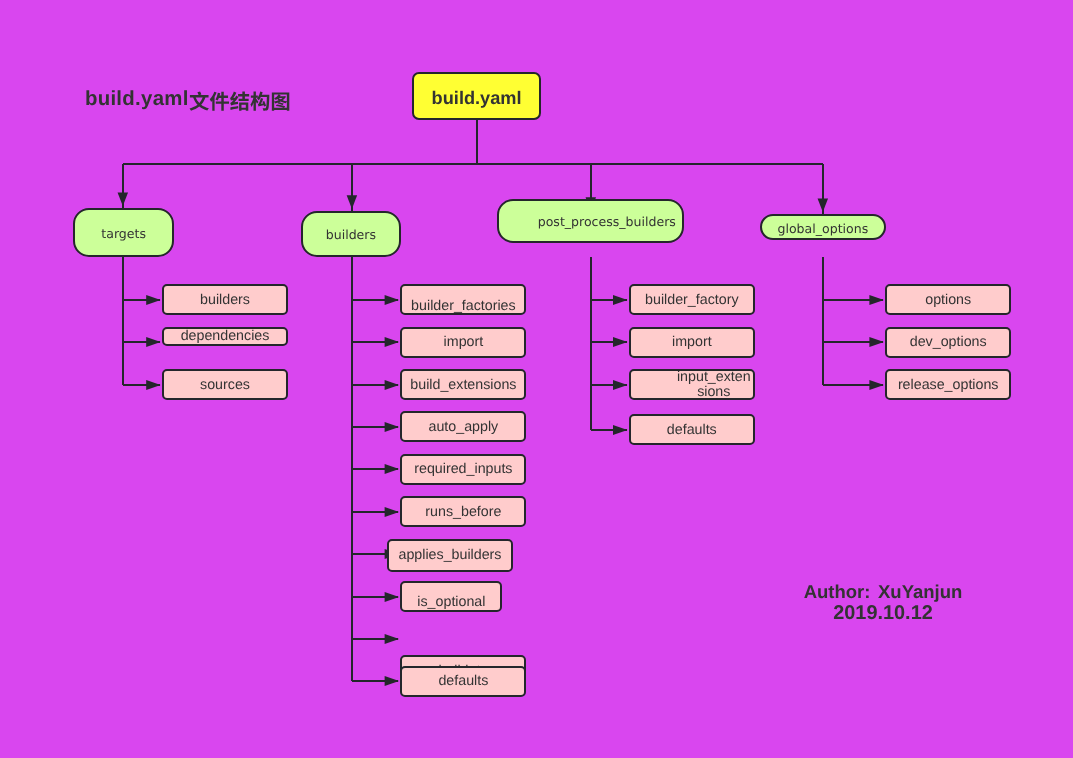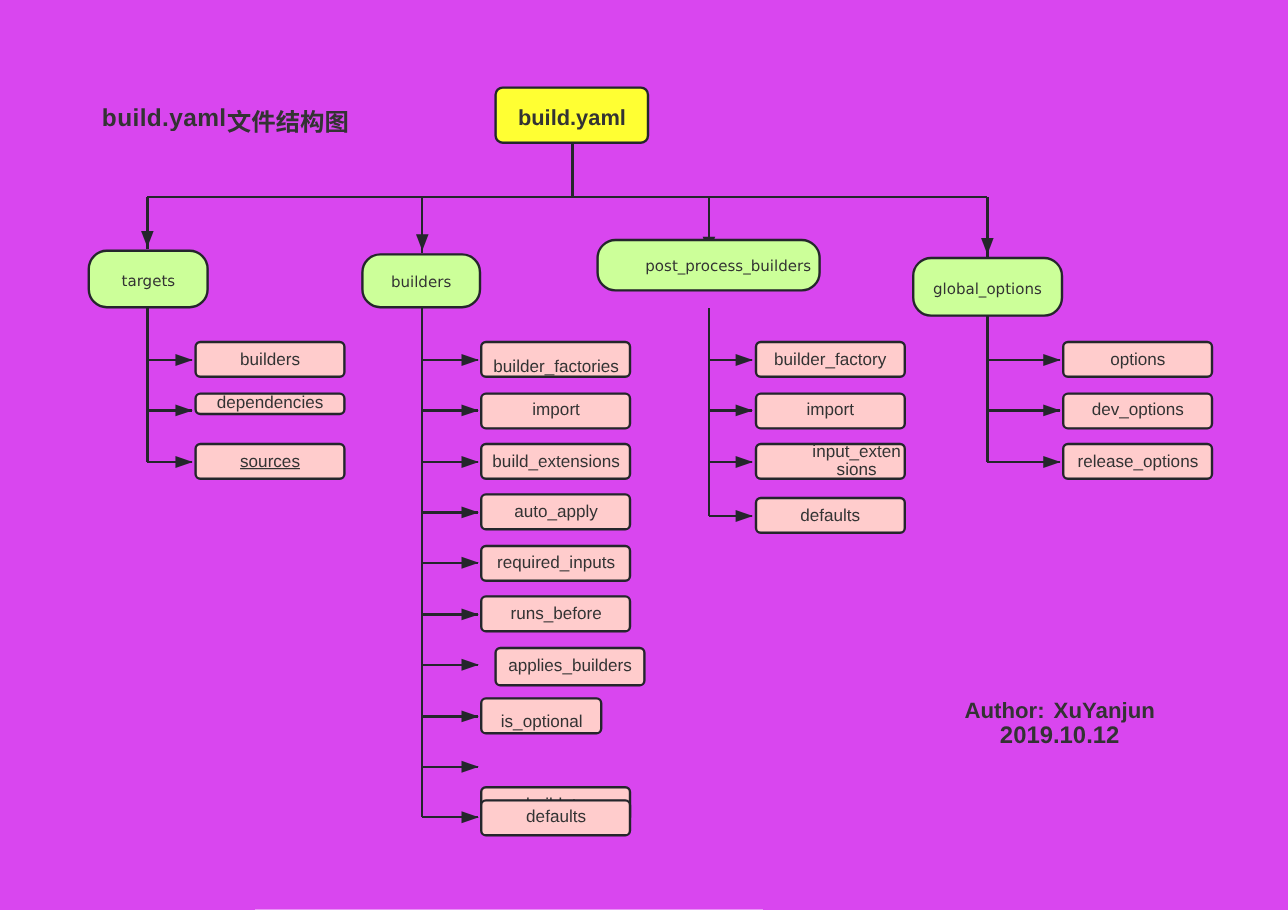--- a/index.html
+++ b/index.html
@@ -100,21 +100,21 @@
       </div>
       <div class="node branch" style="left: 73.4px; top: 208.4px; width: 100.5px; height: 48.2px;">
         <span class="lbl">targets</span>
       </div>
       <div class="node leaf" style="left: 162px; top: 284.2px; width: 126px; height: 31px;">
         <span class="lbl">builders</span>
       </div>
       <div class="node leaf" style="left: 162px; top: 326.6px; width: 126px; height: 19px;">
         <span class="lbl">dependencies</span>
       </div>
-      <div class="node leaf" style="left: 162px; top: 369px; width: 126px; height: 31px; text-decoration: underline;">
+      <div class="node leaf" style="left: 162px; top: 369px; width: 126px; height: 31px;">
         <span class="lbl">sources</span>
       </div>
       <div class="node branch" style="left: 301px; top: 211.2px; width: 99.8px; height: 45.7px;">
         <span class="lbl">builders</span>
       </div>
       <div class="node leaf" style="left: 400.4px; top: 284.2px; width: 126px; height: 31px; align-items: flex-end;">
         <span class="lbl">builder_factories</span>
       </div>
       <div class="node leaf" style="left: 400.4px; top: 326.6px; width: 126px; height: 31px;">
         <span class="lbl">import</span>
@@ -124,21 +124,21 @@
       </div>
       <div class="node leaf" style="left: 400.4px; top: 411.4px; width: 126px; height: 31px;">
         <span class="lbl">auto_apply</span>
       </div>
       <div class="node leaf" style="left: 400.4px; top: 453.8px; width: 126px; height: 31px;">
         <span class="lbl">required_inputs</span>
       </div>
       <div class="node leaf" style="left: 400.4px; top: 496.2px; width: 126px; height: 31px;">
         <span class="lbl">runs_before</span>
       </div>
-      <div class="node leaf" style="left: 412px; top: 538.6px; width: 126px; height: 33px;">
+      <div class="node leaf" style="left: 387px; top: 538.6px; width: 126px; height: 33px;">
         <span class="lbl">applies_builders</span>
       </div>
       <div class="node leaf" style="left: 400.4px; top: 581px; width: 102px; height: 31px; align-items: flex-end;">
         <span class="lbl">is_optional</span>
       </div>
       <div class="node leaf" style="left: 400.4px; top: 623.4px; width: 126px; height: 31px; margin-top: 32px;">
         <span class="lbl">build_to</span>
       </div>
       <div class="node leaf" style="left: 400.4px; top: 665.8px; width: 126px; height: 31px;">
         <span class="lbl">defaults</span>
@@ -151,21 +151,21 @@
       </div>
       <div class="node leaf" style="left: 628.8px; top: 326.6px; width: 126px; height: 31px;">
         <span class="lbl">import</span>
       </div>
       <div class="node leaf" style="left: 628.8px; top: 369px; width: 126px; height: 31px; padding-left: 44px;">
         <span class="lbl">input_extensions</span>
       </div>
       <div class="node leaf" style="left: 628.8px; top: 414px; width: 126px; height: 31px;">
         <span class="lbl">defaults</span>
       </div>
-      <div class="node branch" style="left: 760px; top: 214.3px; width: 125.7px; height: 50px;">
+      <div class="node branch" style="left: 760px; top: 214.3px; width: 125.7px; height: 26px;">
         <span class="lbl">global_options</span>
       </div>
       <div class="node leaf" style="left: 885.2px; top: 284.2px; width: 126px; height: 31px;">
         <span class="lbl">options</span>
       </div>
       <div class="node leaf" style="left: 885.2px; top: 326.6px; width: 126px; height: 31px;">
         <span class="lbl">dev_options</span>
       </div>
       <div class="node leaf" style="left: 885.2px; top: 369px; width: 126px; height: 31px;">
         <span class="lbl">release_options</span>

